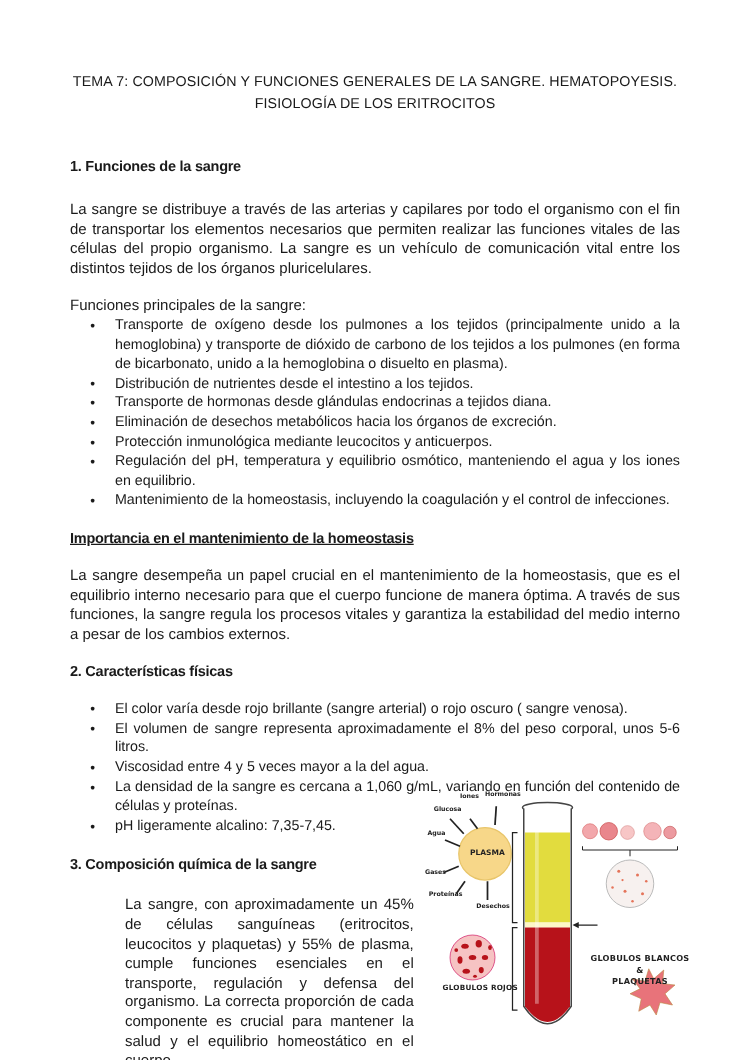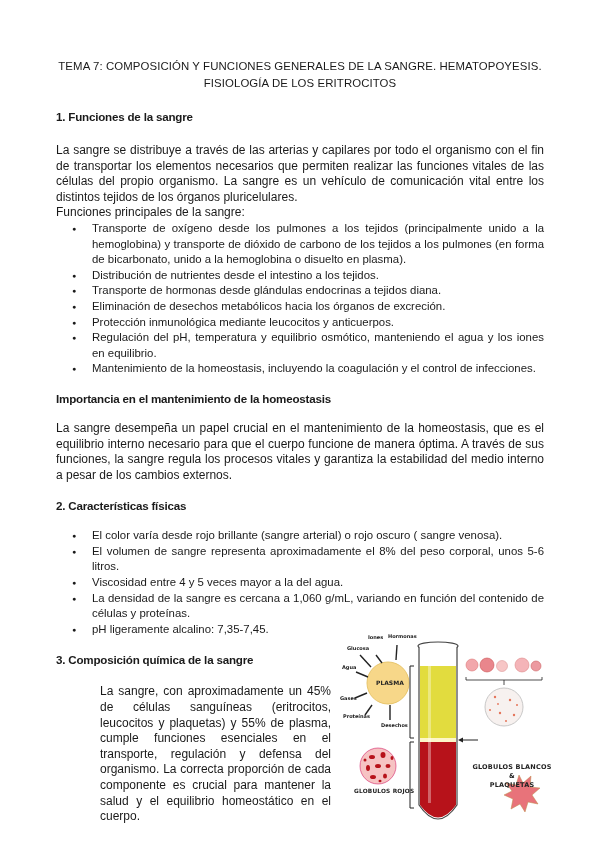--- a/index.html
+++ b/index.html
@@ -16,34 +16,34 @@
   .small-label { font-size: 5px; font-weight: bold; font-family: "DejaVu Sans", sans-serif; color: #222; }
   .med-label { font-size: 6.5px; font-weight: bold; font-family: "DejaVu Sans", sans-serif; color: #222; letter-spacing: 0.2px; }
 </style>
 </head>
 <body>
 
 <div class="page">
   <p class="title">TEMA 7: COMPOSICIÓN Y FUNCIONES GENERALES DE LA SANGRE. HEMATOPOYESIS.</p>
   <p class="title" style="text-align:center;">FISIOLOGÍA DE LOS ERITROCITOS</p>
 
-  <h2 style="margin-top:17px;">1. Funciones de la sangre</h2>
+  <h2 style="margin-top:34px;">1. Funciones de la sangre</h2>
   <p style="margin-top:18px;">La sangre se distribuye a través de las arterias y capilares por todo el organismo con el fin de transportar los elementos necesarios que permiten realizar las funciones vitales de las células del propio organismo. La sangre es un vehículo de comunicación vital entre los distintos tejidos de los órganos pluricelulares.</p>
-  <p style="">Funciones principales de la sangre:</p>
+  <p style="margin-top:15px;">Funciones principales de la sangre:</p>
   <ul>
     <li>Transporte de oxígeno desde los pulmones a los tejidos (principalmente unido a la hemoglobina) y transporte de dióxido de carbono de los tejidos a los pulmones (en forma de bicarbonato, unido a la hemoglobina o disuelto en plasma).</li>
     <li>Distribución de nutrientes desde el intestino a los tejidos.</li>
     <li>Transporte de hormonas desde glándulas endocrinas a tejidos diana.</li>
     <li>Eliminación de desechos metabólicos hacia los órganos de excreción.</li>
     <li>Protección inmunológica mediante leucocitos y anticuerpos.</li>
     <li>Regulación del pH, temperatura y equilibrio osmótico, manteniendo el agua y los iones en equilibrio.</li>
     <li>Mantenimiento de la homeostasis, incluyendo la coagulación y el control de infecciones.</li>
   </ul>
 
-  <h2 style="margin-top:14px;">Importancia en el mantenimiento de la homeostasis</h2>
+  <h2 style="margin-top:14px;text-decoration:underline;">Importancia en el mantenimiento de la homeostasis</h2>
   <p style="margin-top:14px;">La sangre desempeña un papel crucial en el mantenimiento de la homeostasis, que es el equilibrio interno necesario para que el cuerpo funcione de manera óptima. A través de sus funciones, la sangre regula los procesos vitales y garantiza la estabilidad del medio interno a pesar de los cambios externos.</p>
 
   <h2 style="margin-top:15px;">2. Características físicas</h2>
   <ul style="margin-top:14px;">
     <li>El color varía desde rojo brillante (sangre arterial) o rojo oscuro ( sangre venosa).</li>
     <li>El volumen de sangre representa aproximadamente el 8% del peso corporal, unos 5-6 litros.</li>
     <li>Viscosidad entre 4 y 5 veces mayor a la del agua.</li>
     <li>La densidad de la sangre es cercana a 1,060 g/mL, variando en función del contenido de células y proteínas.</li>
     <li>pH ligeramente alcalino: 7,35-7,45.</li>
   </ul>

